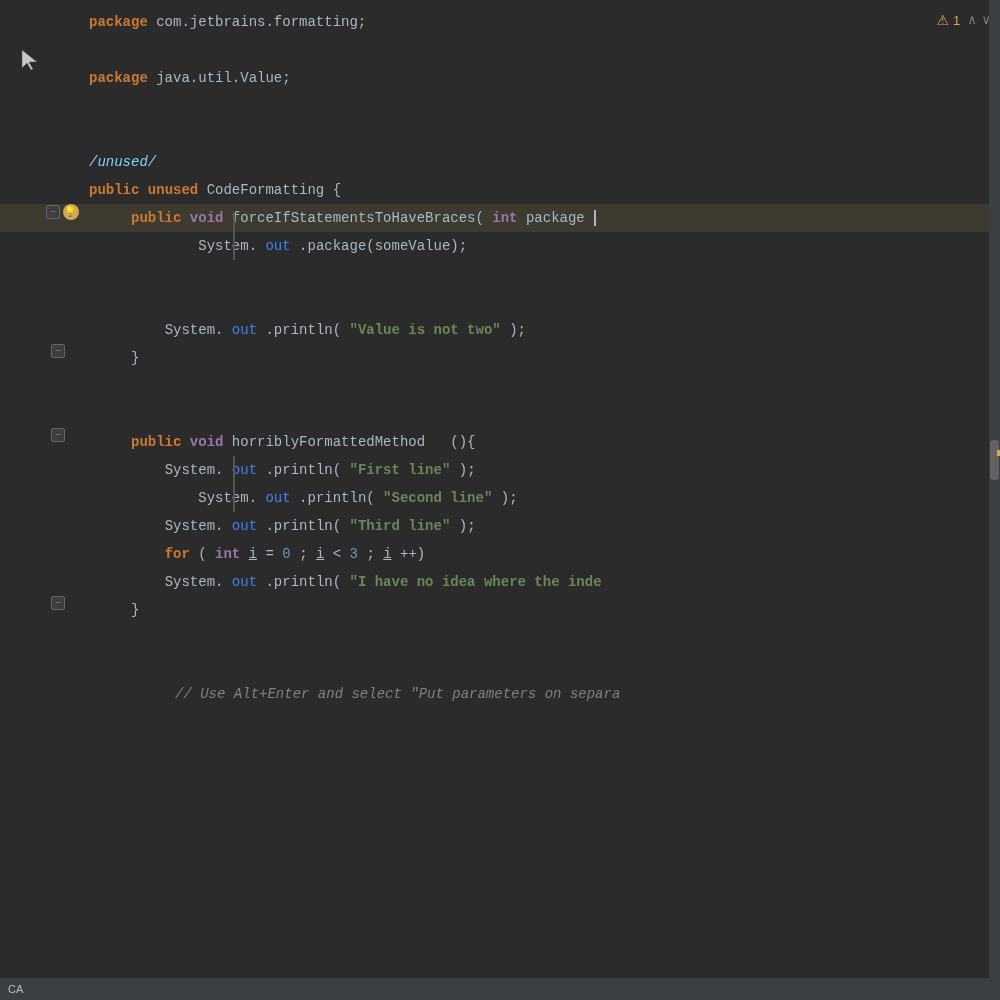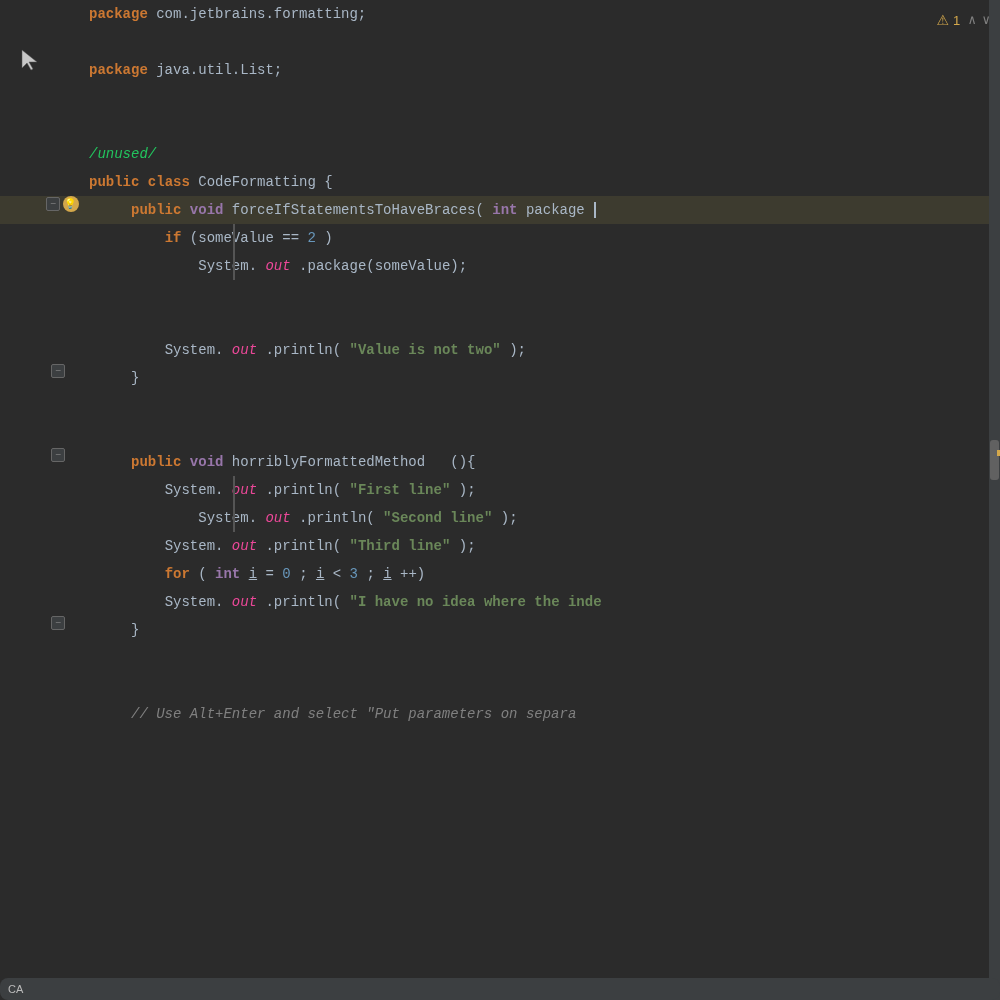--- a/index.html
+++ b/index.html
@@ -130,25 +130,25 @@
       padding: 4px 0 4px 4px;
       white-space: nowrap;
       overflow: visible;
       line-height: 20px;
     }
 
     
     .kw { color: #cc7832; font-weight: bold; } 
     .kw2 { color: #9876aa; font-weight: bold; } 
     .str { color: #6a8759; font-weight: bold; } 
-    .cm { color: #808080; font-style: italic; } 
+    .cm { color: #808080; font-style: italic; margin-left: 44px; } 
     .plain { color: #a9b7c6; } 
-    .path { color: #22c55e; font-style: italic; } 
+    .path { color: #7dd3fc; font-style: italic; } 
     .num { color: #6897bb; } 
-    .italic-method { color: #ec4899; font-style: italic; } 
+    .italic-method { color: #3b82f6; } 
     .underline { text-decoration: underline; }
 
     
     .highlighted-line {
       background: #3d3b2f;
     }
 
     
     .scrollbar-track {
       position: absolute;
@@ -174,21 +174,20 @@
       position: absolute;
       bottom: 0;
       left: 0;
       width: 100%;
       height: 22px;
       background: #3c3f41;
       display: flex;
       align-items: center;
       padding: 0 8px;
       gap: 12px;
-      border-radius: 8px;
     }
 
     .status-item {
       color: #bbbbbb;
       font-family: Arial, sans-serif;
       font-size: 11px;
     }
 
     
     .cursor {
@@ -235,21 +234,21 @@
       <span class="nav-arrow">∨</span>
     </div>
   </div>
 
   <svg class="mouse-cursor" viewBox="0 0 20 24">
     <path d="M2,2 L2,20 L7,15 L11,22 L13,21 L9,14 L17,14 Z" fill="#c8c8c8" stroke="#555" stroke-width="0.5"></path>
   </svg>
 
   <div class="code-area" style="padding-top:0;">
 
-    <div class="code-line" style="margin-top:0;">
+    <div class="code-line" style="margin-top:8px;">
       <div class="gutter">
         <div class="gutter-spacer"></div>
         <div class="gutter-spacer"></div>
       </div>
       <div class="code-content">
         <span class="kw">package</span>
         <span class="plain"> com.jetbrains.formatting;</span>
       </div>
     </div>
 
@@ -257,21 +256,21 @@
       <div class="gutter"></div>
     </div>
 
     <div class="code-line">
       <div class="gutter">
         <div class="gutter-spacer"></div>
         <div class="gutter-spacer"></div>
       </div>
       <div class="code-content">
         <span class="kw">package</span>
-        <span class="plain"> java.util.List;</span>
+        <span class="plain"> java.util.Value;</span>
       </div>
     </div>
 
     <div class="code-line" style="height:20px;">
       <div class="gutter"></div>
     </div>
     <div class="code-line" style="height:20px;">
       <div class="gutter"></div>
     </div>
 
@@ -286,21 +285,21 @@
     </div>
 
     <div class="code-line">
       <div class="gutter">
         <div class="gutter-spacer"></div>
         <div class="gutter-spacer"></div>
       </div>
       <div class="code-content">
         <span class="kw">public</span>
         <span class="plain"> </span>
-        <span class="kw">class</span>
+        <span class="kw">unused</span>
         <span class="plain"> CodeFormatting {</span>
       </div>
     </div>
 
     <div class="code-line highlighted-line">
       <div class="gutter" style="display:flex;align-items:center;justify-content:flex-end;gap:3px;padding-right:6px;">
         <div class="fold-icon">−</div>
         <div class="bulb-icon">💡</div>
       </div>
       <div class="code-content">
@@ -308,35 +307,20 @@
         <span class="kw">public</span>
         <span class="plain"> </span>
         <span class="kw2">void</span>
         <span class="plain"> forceIfStatementsToHaveBraces(</span>
         <span class="kw2">int</span>
         <span class="plain"> package</span>
         <span class="cursor"></span>
       </div>
     </div>
 
-    <div class="code-line">
-      <div class="gutter">
-        <div class="gutter-spacer"></div>
-        <div class="gutter-spacer"></div>
-      </div>
-      <div class="code-content" style="position:relative;">
-        <span class="plain">&nbsp;&nbsp;&nbsp;&nbsp;&nbsp;&nbsp;&nbsp;&nbsp;</span>
-        <span class="kw">if</span>
-        <span class="plain"> (someValue == </span>
-        <span class="num">2</span>
-        <span class="plain">)</span>
-        
-        <span style="position:absolute;left:148px;top:0;bottom:-20px;width:2px;background:#555;"></span>
-      </div>
-    </div>
 
     <div class="code-line">
       <div class="gutter">
         <div class="gutter-spacer"></div>
         <div class="gutter-spacer"></div>
       </div>
       <div class="code-content" style="position:relative;">
         <span class="plain">&nbsp;&nbsp;&nbsp;&nbsp;&nbsp;&nbsp;&nbsp;&nbsp;&nbsp;&nbsp;&nbsp;&nbsp;</span>
         <span class="plain">System.</span>
         <span class="italic-method">out</span>

